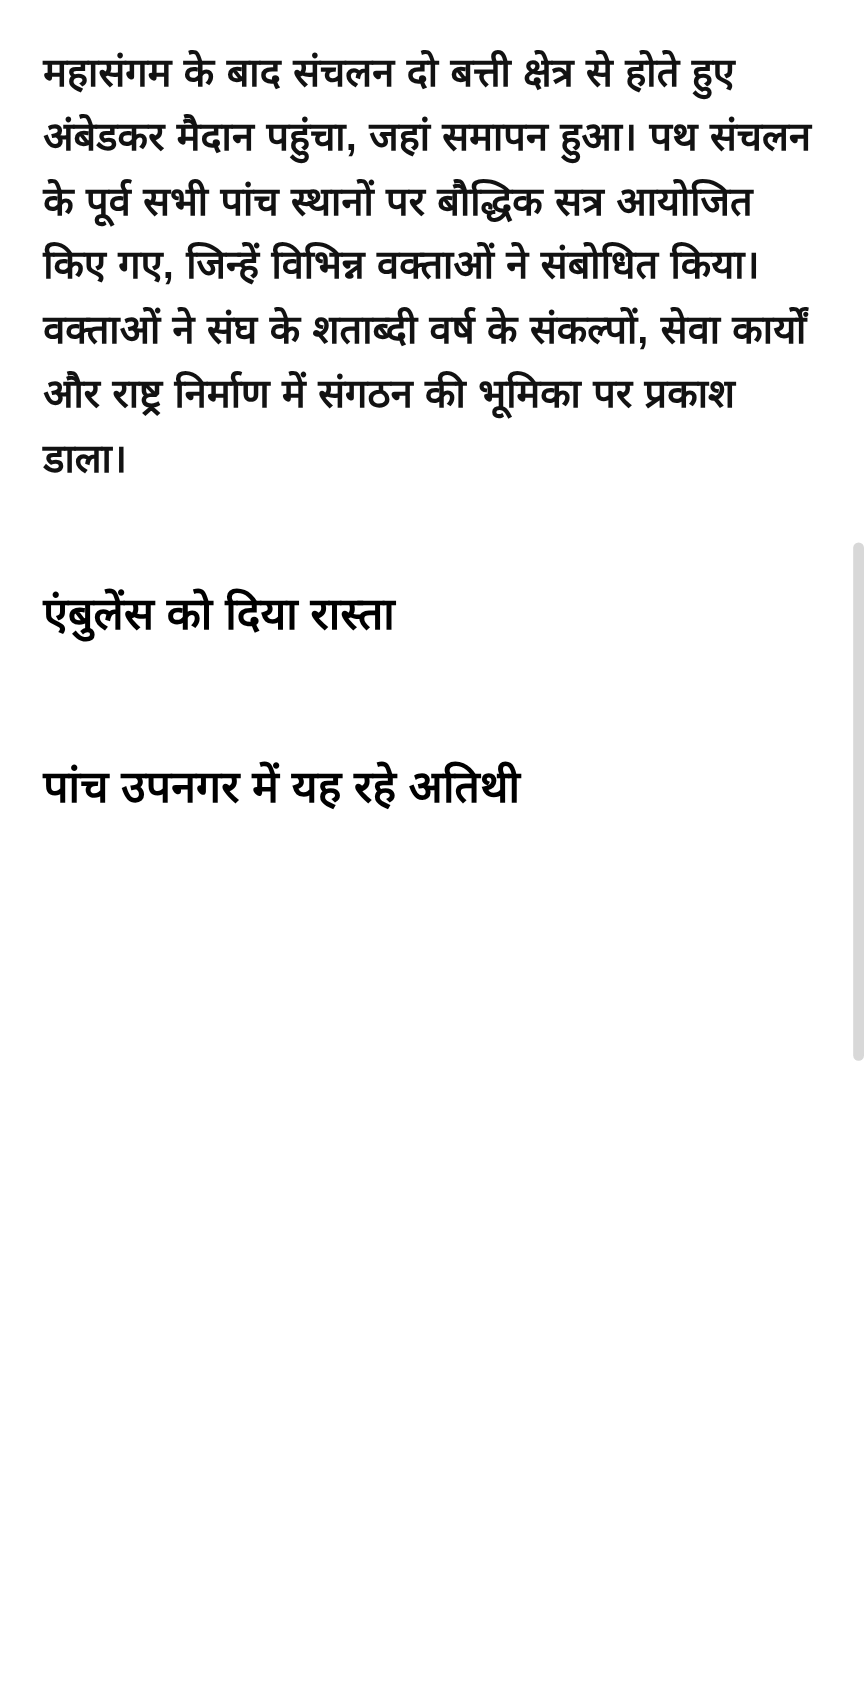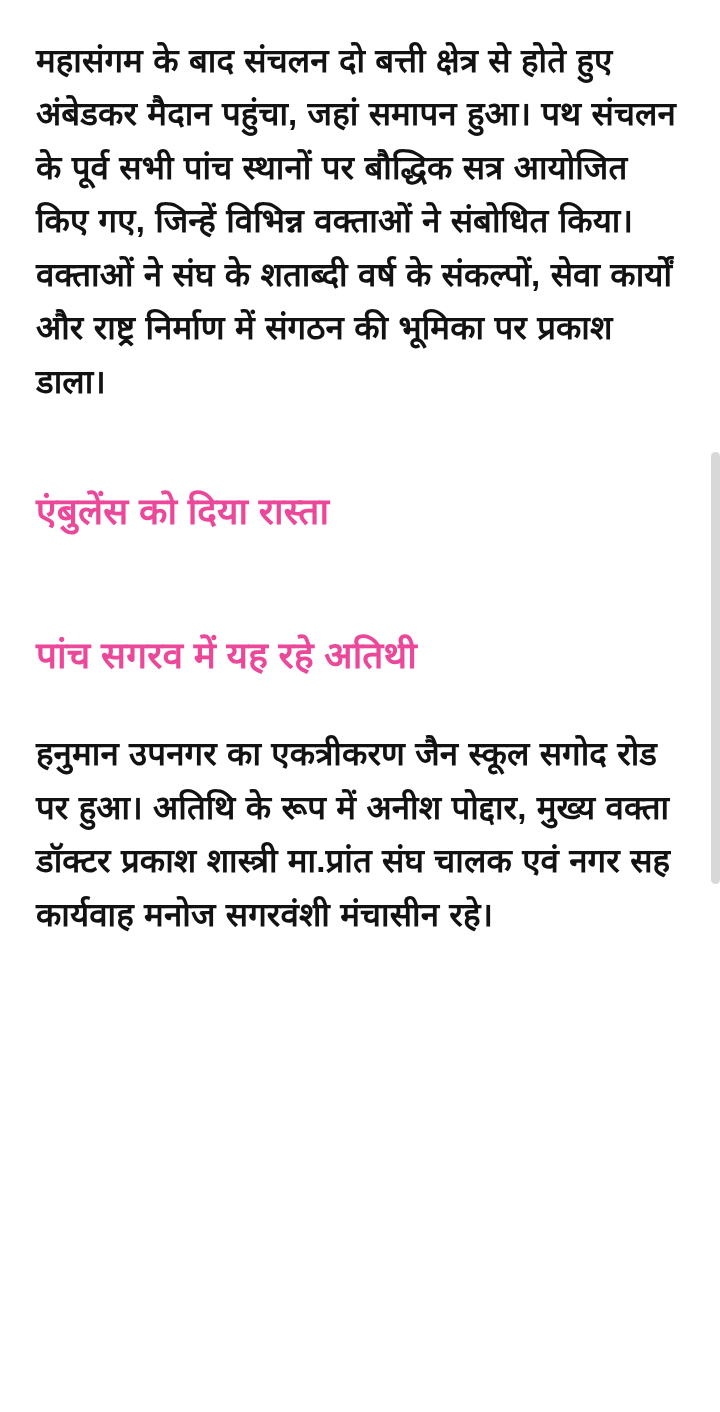--- a/index.html
+++ b/index.html
@@ -30,21 +30,21 @@
     color: #121212;
     margin: 0;
     text-align: left;
     word-spacing: 1px;
   }
 
   .heading {
     font-size: 37px;
     line-height: 1.5;
     font-weight: 700;
-    color: #ec4899;
+    color: #000000;
     margin: 0;
     letter-spacing: 0.2px;
   }
 
   .gap-before-heading {
     margin-top: 76px;
   }
 
   .gap-after-heading {
     margin-top: 44px;
@@ -76,21 +76,20 @@
 </head>
 <body>
 
 <div class="article">
 
   <p class="para">महासंगम के बाद संचलन दो बत्ती क्षेत्र से होते हुए अंबेडकर मैदान पहुंचा, जहां समापन हुआ। पथ संचलन के पूर्व सभी पांच स्थानों पर बौद्धिक सत्र आयोजित किए गए, जिन्हें विभिन्न वक्ताओं ने संबोधित किया। वक्ताओं ने संघ के शताब्दी वर्ष के संकल्पों, सेवा कार्यों और राष्ट्र निर्माण में संगठन की भूमिका पर प्रकाश डाला।</p>
 
   <h2 class="heading gap-before-heading">एंबुलेंस को दिया रास्ता</h2>
 
 
-  <h2 class="heading block-gap">पांच सगरव में यह रहे अतिथी</h2>
+  <h2 class="heading block-gap">पांच उपनगर में यह रहे अतिथी</h2>
 
-  <p class="para gap-after-heading">हनुमान उपनगर का एकत्रीकरण जैन स्कूल सगोद रोड पर हुआ। अतिथि के रूप में अनीश पोद्दार, मुख्य वक्ता डॉक्टर प्रकाश शास्त्री मा.प्रांत संघ चालक एवं नगर सह कार्यवाह मनोज सगरवंशी मंचासीन रहे।</p>
 
 </div>
 
 <div class="scrollbar-track">
   <div class="scrollbar-thumb"></div>
 </div>
 
 </body></html>

